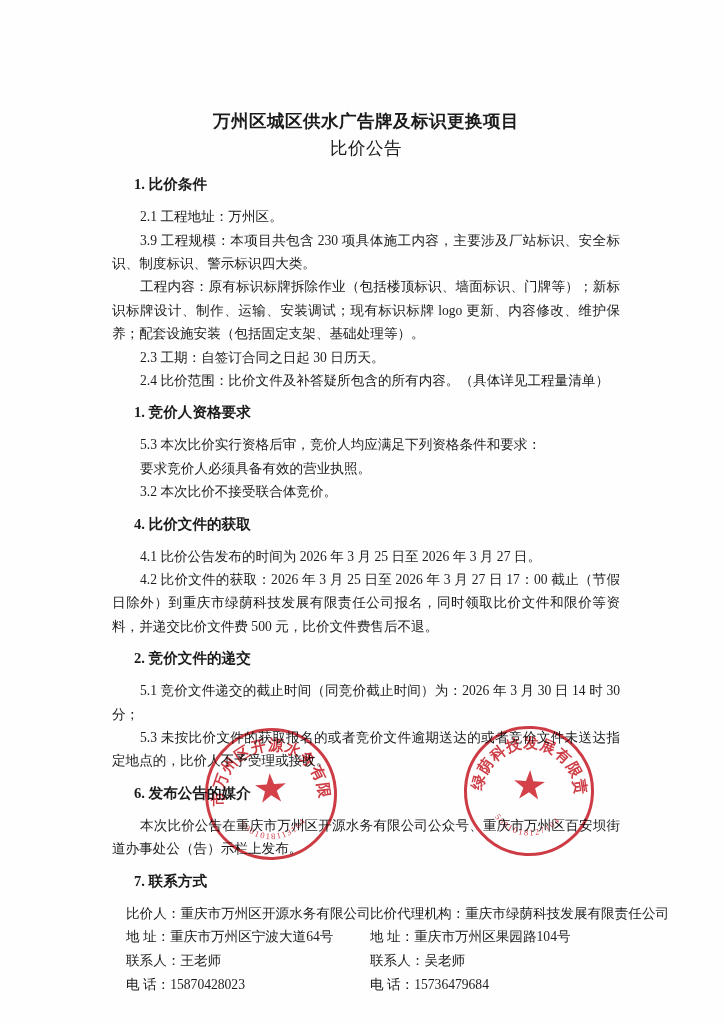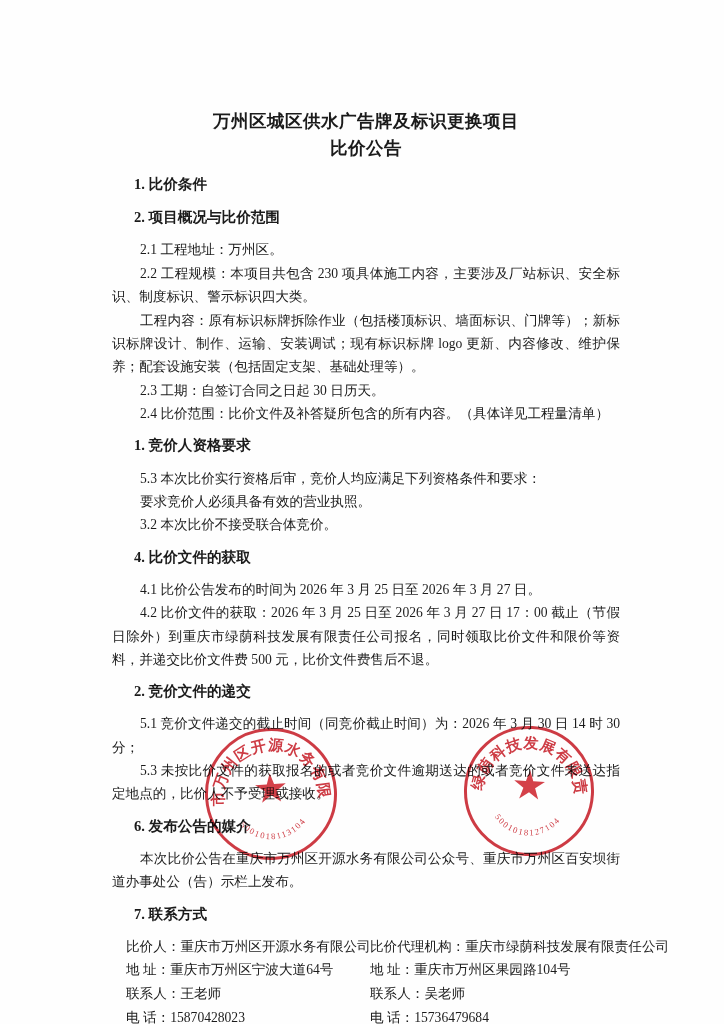--- a/index.html
+++ b/index.html
@@ -31,21 +31,21 @@
   .doc-title {
     text-align: center;
     font-weight: bold;
     font-size: 17.5px;
     letter-spacing: 0.5px;
     line-height: 1.55;
     margin: 0;
   }
   .doc-subtitle {
     text-align: center;
-    font-weight: bold;
+    font-weight: normal;
     font-size: 17.5px;
     letter-spacing: 0.5px;
     line-height: 1.55;
     margin: 0 0 10px 0;
   }
   .sec-heading {
     font-weight: bold;
     font-size: 14.6px;
     line-height: 1.72;
     margin: 8px;
@@ -148,23 +148,22 @@
 
 <div class="page">
 
   <div class="content">
 
     <h1 class="doc-title">万州区城区供水广告牌及标识更换项目</h1>
     <h2 class="doc-subtitle">比价公告</h2>
 
     <p class="sec-heading">1. 比价条件</p>
 
-    <p class="sec-heading">2. 项目概况与比价范围</p>
     <p class="para indent-sub">2.1 工程地址：万州区。</p>
-    <p class="para indent-sub">2.2 工程规模：本项目共包含 230 项具体施工内容，主要涉及厂站标识、安全标识、制度标识、警示标识四大类。</p>
+    <p class="para indent-sub">3.9 工程规模：本项目共包含 230 项具体施工内容，主要涉及厂站标识、安全标识、制度标识、警示标识四大类。</p>
     <p class="para indent-sub">工程内容：原有标识标牌拆除作业（包括楼顶标识、墙面标识、门牌等）；新标识标牌设计、制作、运输、安装调试；现有标识标牌 logo 更新、内容修改、维护保养；配套设施安装（包括固定支架、基础处理等）。</p>
     <p class="para indent-sub">2.3 工期：自签订合同之日起 30 日历天。</p>
     <p class="para indent-sub">2.4 比价范围：比价文件及补答疑所包含的所有内容。（具体详见工程量清单）</p>
 
     <p class="sec-heading">1. 竞价人资格要求</p>
     <p class="para indent-sub">5.3 本次比价实行资格后审，竞价人均应满足下列资格条件和要求：</p>
     <p class="para indent-sub">要求竞价人必须具备有效的营业执照。</p>
     <p class="para indent-sub">3.2 本次比价不接受联合体竞价。</p>
 
     <p class="sec-heading">4. 比价文件的获取</p>

